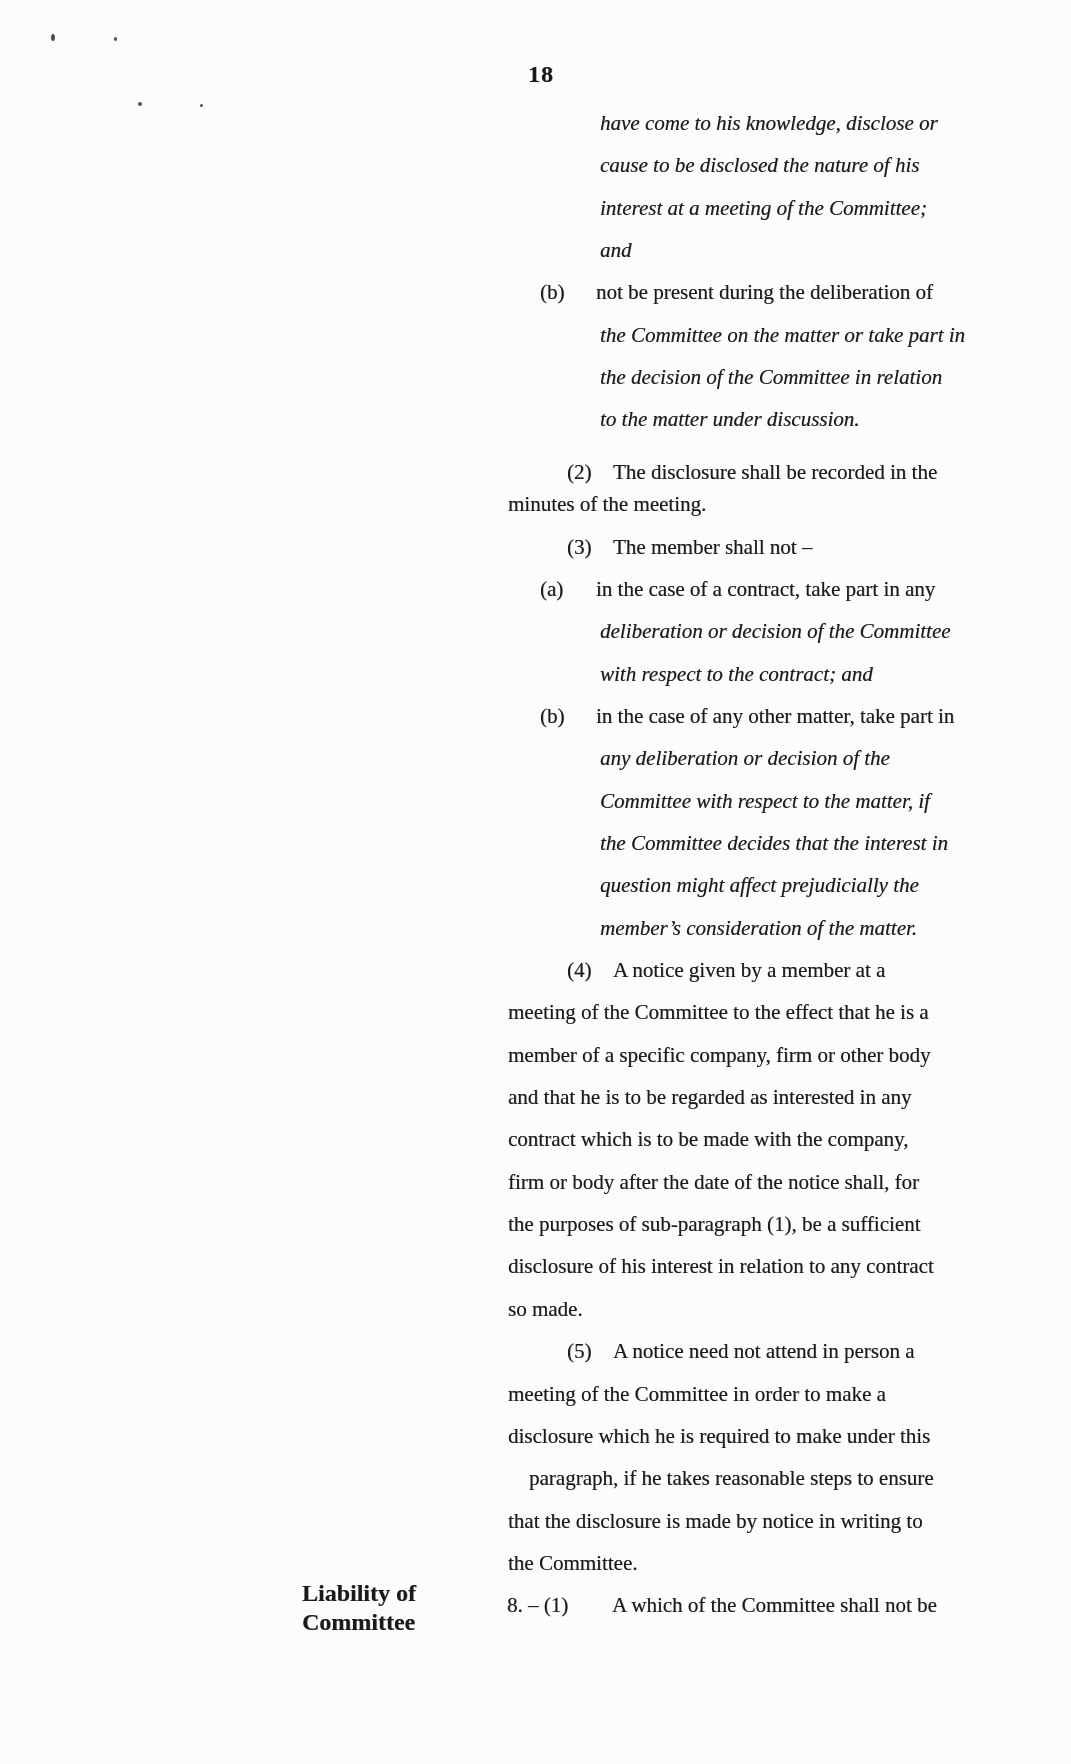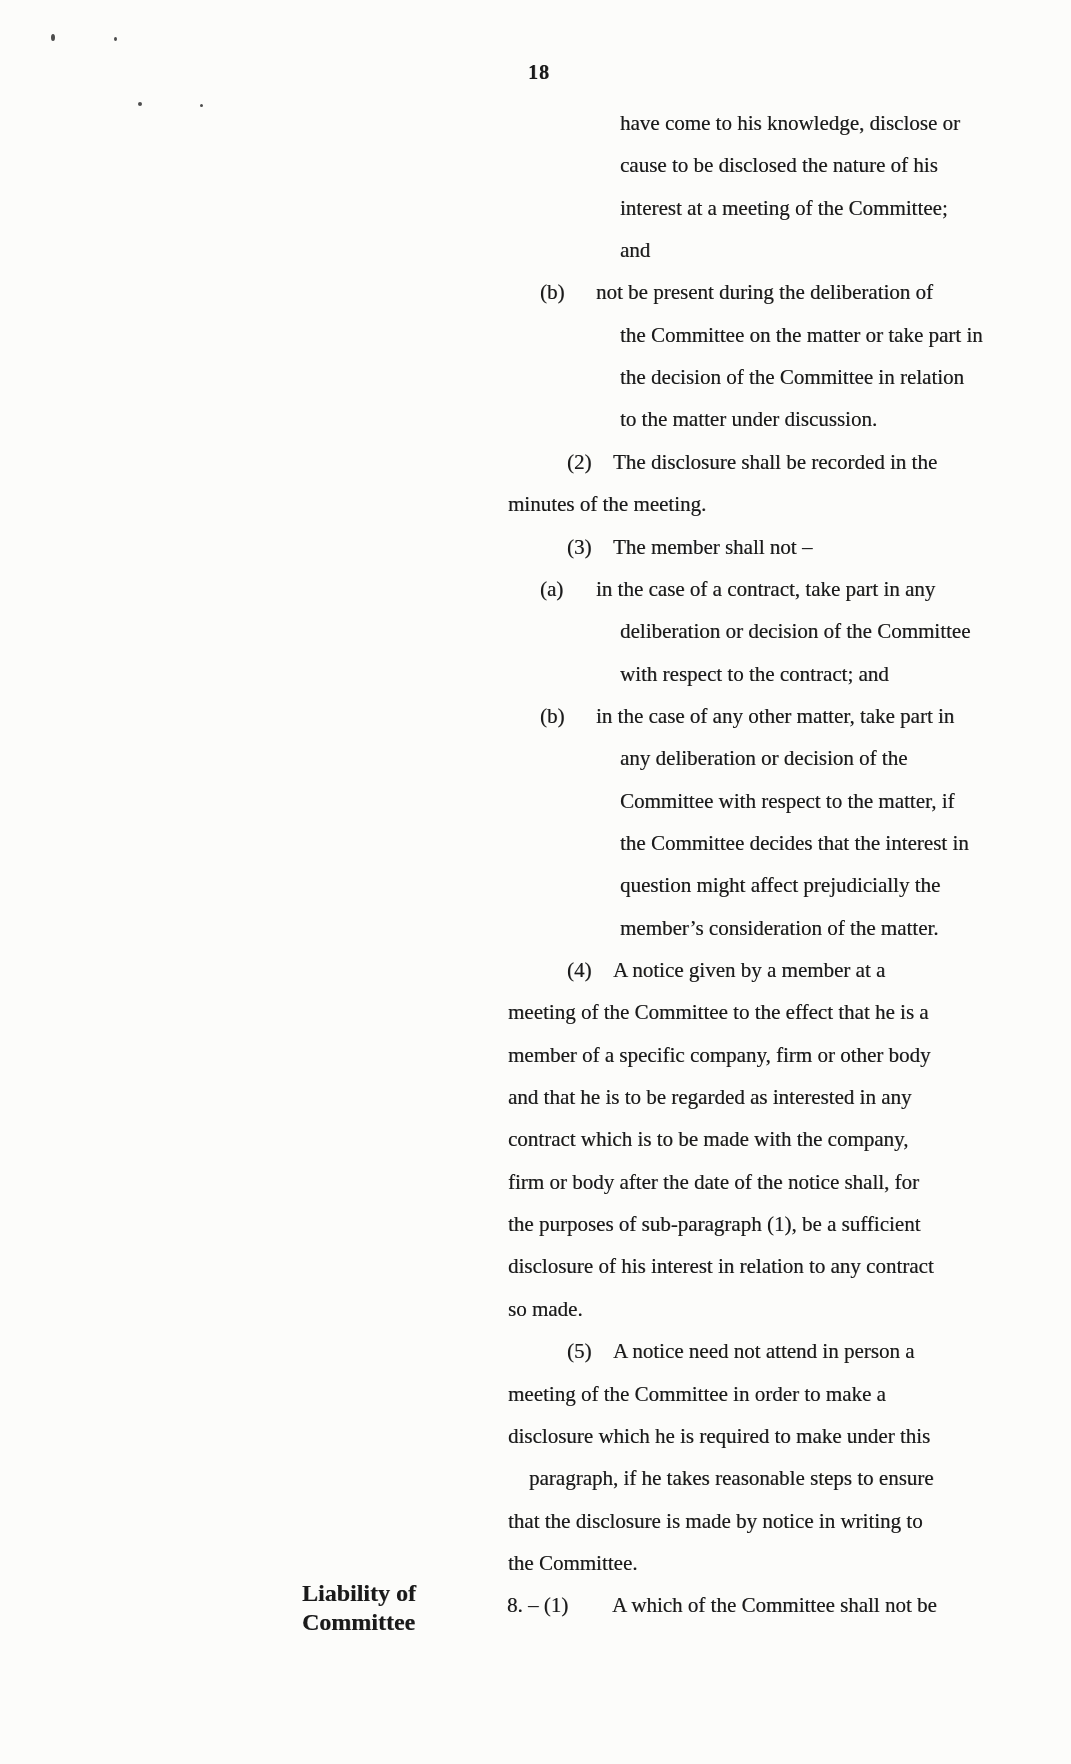--- a/index.html
+++ b/index.html
@@ -9,21 +9,21 @@
     height:1764px;
     background:#fcfcfa;
     overflow:hidden;
     font-family:"Liberation Serif","DejaVu Serif",serif;
     color:#1a1a1a;
   }
   .page-number{
     position:absolute;
     left:528px;
     top:61px;
-    font-size:20px;
+    font-size:24px;
     font-weight:bold;
     letter-spacing:1px;
     text-shadow:0.4px 0.2px 0 rgba(20,20,20,0.55);
   }
   .margin-note{
     position:absolute;
     left:302px;
     top:1579px;
     font-size:24px;
     font-weight:bold;
@@ -31,21 +31,21 @@
     text-shadow:0.4px 0.2px 0 rgba(20,20,20,0.45);
   }
   .line{
     position:absolute;
     font-size:21px;
     line-height:30px;
     white-space:pre;
     text-shadow:0.4px 0.2px 0 rgba(20,20,20,0.5);
   }
   .indent-flush{left:508px;}
-  .indent-hang{left:620px;}
+  .indent-hang{left:600px;font-style:italic;}
   .indent-num{left:567px;}
   .indent-label{left:540px;}
   .indent-section{left:507px;}
   .lbl{display:inline-block;}
   .lbl-label{width:56px;}
   .lbl-num{width:46px;}
   .lbl-section{width:105px;}
   .speck{
     position:absolute;
     background:#2e2e2e;
@@ -67,21 +67,21 @@
 
   <div id="text-lines">
       <div class="line indent-hang" style="top: 108px;"><span>have come to his knowledge, disclose or</span></div>
       <div class="line indent-hang" style="top: 150.35px; text-align: right;"><span>cause to be disclosed the nature of his</span></div>
       <div class="line indent-hang" style="top: 192.7px;"><span>interest at a meeting of the Committee;</span></div>
       <div class="line indent-hang" style="top: 235.05px;"><span>and</span></div>
       <div class="line indent-label" style="top: 277.4px;"><span class="lbl lbl-label">(b)</span><span>not be present during the deliberation of</span></div>
       <div class="line indent-hang" style="top: 319.75px;"><span>the Committee on the matter or take part in</span></div>
       <div class="line indent-hang" style="top: 362.1px;"><span>the decision of the Committee in relation</span></div>
       <div class="line indent-hang" style="top: 404.45px;"><span>to the matter under discussion.</span></div>
-      <div class="line indent-num" style="top: 447px;"><span class="lbl lbl-num">(2)</span><span>The disclosure shall be recorded in the</span></div>
+      <div class="line indent-num" style="top: 457px;"><span class="lbl lbl-num">(2)</span><span>The disclosure shall be recorded in the</span></div>
       <div class="line indent-flush" style="top: 489.15px;"><span>minutes of the meeting.</span></div>
       <div class="line indent-num" style="top: 531.5px;"><span class="lbl lbl-num">(3)</span><span>The member shall not –</span></div>
       <div class="line indent-label" style="top: 573.85px;"><span class="lbl lbl-label">(a)</span><span>in the case of a contract, take part in any</span></div>
       <div class="line indent-hang" style="top: 616.2px;"><span>deliberation or decision of the Committee</span></div>
       <div class="line indent-hang" style="top: 658.55px;"><span>with respect to the contract; and</span></div>
       <div class="line indent-label" style="top: 700.9px;"><span class="lbl lbl-label">(b)</span><span>in the case of any other matter, take part in</span></div>
       <div class="line indent-hang" style="top: 743.25px;"><span>any deliberation or decision of the</span></div>
       <div class="line indent-hang" style="top: 785.6px;"><span>Committee with respect to the matter, if</span></div>
       <div class="line indent-hang" style="top: 827.95px;"><span>the Committee decides that the interest in</span></div>
       <div class="line indent-hang" style="top: 870.3px;"><span>question might affect prejudicially the</span></div>

